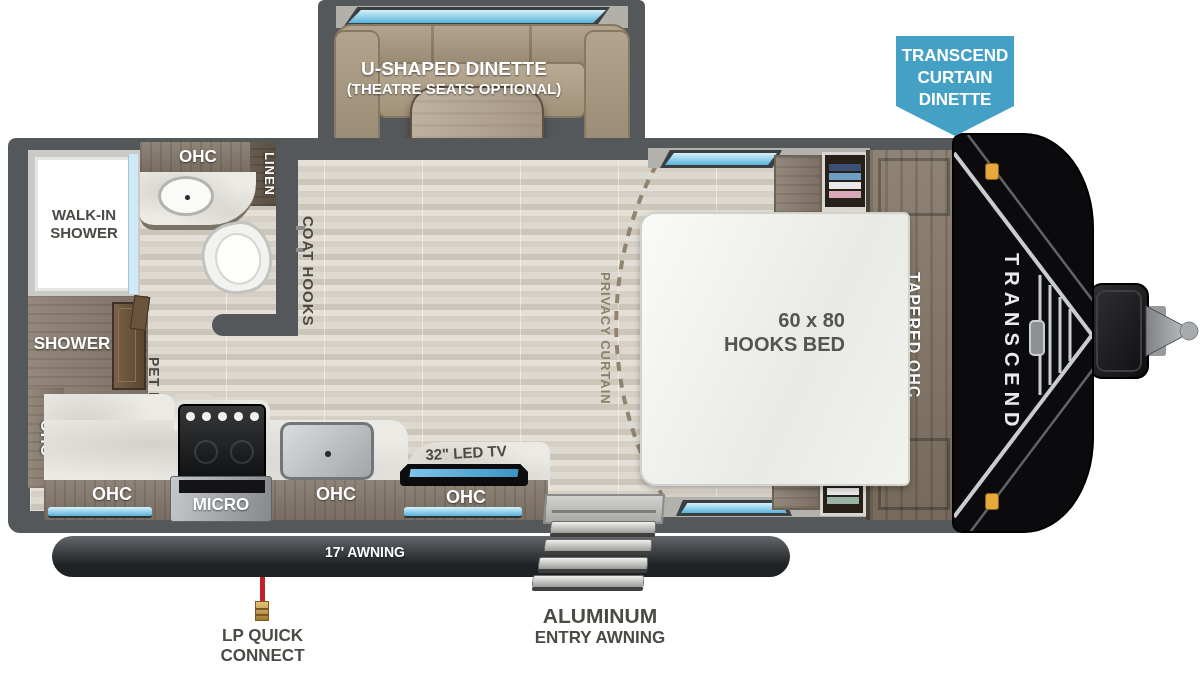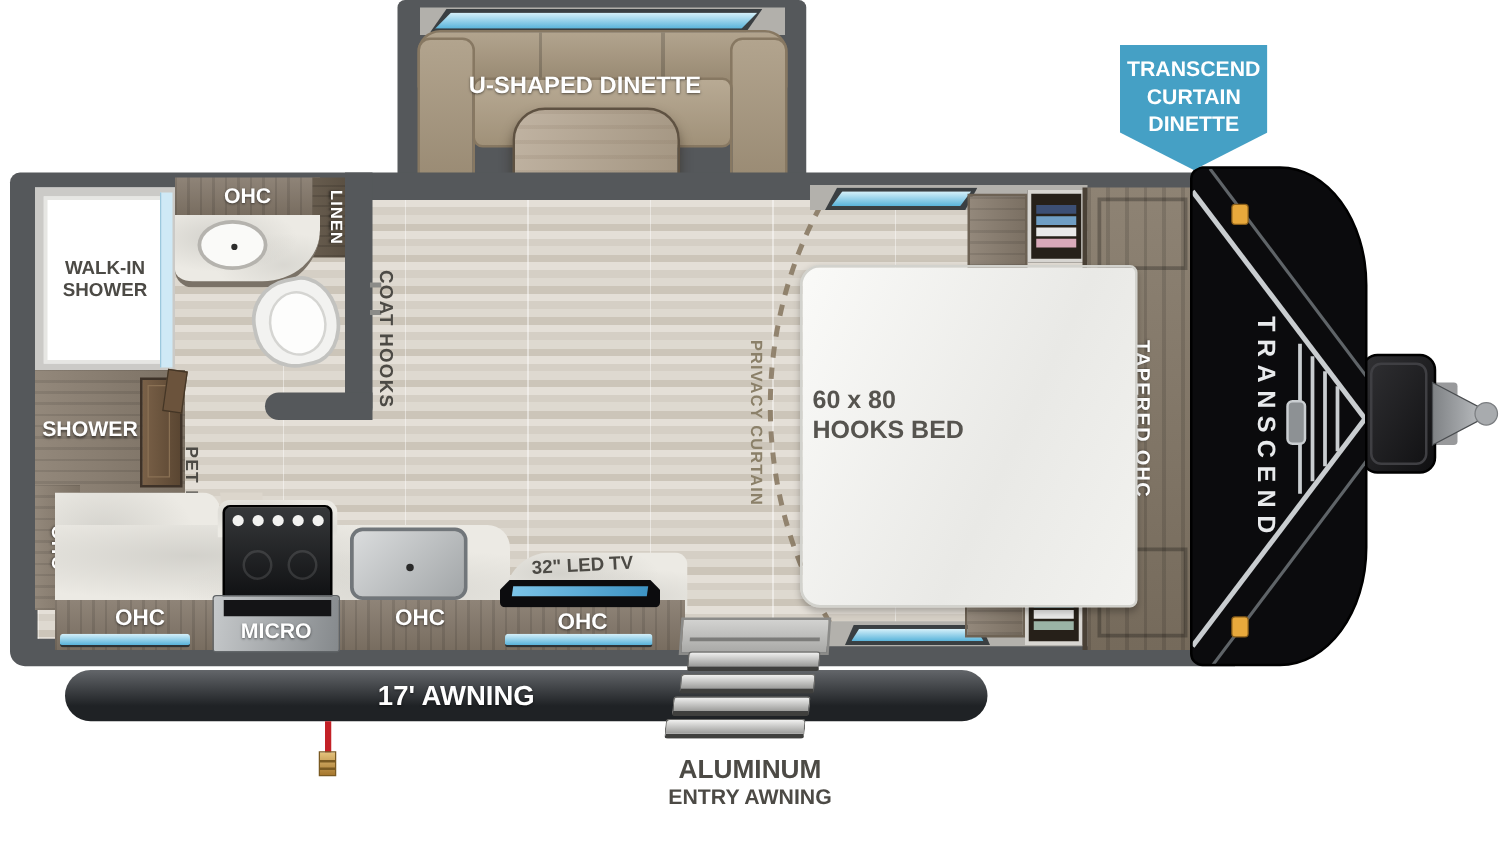--- a/index.html
+++ b/index.html
@@ -47,22 +47,23 @@
   </div>
   <div class="couch" style="left:334px;top:24px;width:296px;height:46px;border-radius:18px 18px 0 0;background:
       repeating-linear-gradient(90deg, transparent 0 95px, rgba(0,0,0,.18) 95px 98px),
       linear-gradient(#b2a48e,#968770);"></div>
   <div class="couch" style="left:334px;top:30px;width:46px;height:132px;border-radius:10px 10px 8px 16px;"></div>
   <div class="couch" style="left:584px;top:30px;width:46px;height:132px;border-radius:10px 10px 16px 8px;"></div>
   <div class="couch" style="left:378px;top:62px;width:208px;height:56px;border-radius:8px;background:linear-gradient(#b8aa94,#a09179);"></div>
   <div style="left:410px;top:86px;width:134px;height:100px;border-radius:26px;border:2px solid #5f5242;box-shadow:0 6px 9px rgba(40,30,20,.5);background:
       repeating-linear-gradient(180deg, rgba(120,100,80,.12) 0 3px, transparent 3px 12px),
       linear-gradient(105deg,#c0b3a2,#a29480);"></div>
-  <div style="left:334px;top:58px;width:268px;text-align:center;z-index:5;">
+  <div style="left:320px;top:58px;width:268px;text-align:center;z-index:5;">
     <span class="labw" style="position:static;display:block;font-size:19px;">U-SHAPED DINETTE</span>
+    <span class="labw" style="position:static;display:block;font-size:15px;">(THEATRE SEATS OPTIONAL)</span>
   </div>
   <div style="left:322px;top:150px;width:14px;height:12px;background:#3d2f24;"></div>
   <div style="left:628px;top:150px;width:14px;height:12px;background:#3d2f24;"></div>
 
   <div class="wall" style="left:8px;top:138px;width:980px;height:395px;border-radius:8px 0 0 12px;"></div>
   <div class="floor" style="left:30px;top:160px;width:930px;height:351px;"></div>
 
   <div style="left:28px;top:150px;width:112px;height:148px;background:#fff;border:7px solid #cbcac7;box-shadow:inset 0 0 0 3px #e6e6e3;">
     <div class="labd c" style="left:0;top:0;width:100%;height:100%;flex-direction:column;font-size:15px;line-height:1.2;">
       <span style="position:static;">WALK-IN</span>
@@ -168,45 +169,49 @@
 
   <div style="left:866px;top:150px;width:92px;height:370px;border-left:4px solid #4a4136;background:
       repeating-linear-gradient(90deg, rgba(0,0,0,.12) 0 3px, transparent 3px 15px),
       linear-gradient(#8e8374,#756a5b);">
     <div style="left:8px;top:8px;width:72px;height:58px;border:3px solid rgba(0,0,0,.25);"></div>
     <div style="left:8px;top:288px;width:72px;height:72px;border:3px solid rgba(0,0,0,.25);"></div>
     <span class="labw vtext" style="left:34px;top:85px;height:200px;font-size:16px;">TAPERED OHC</span>
   </div>
 
   <div style="left:640px;top:212px;width:270px;height:274px;background:linear-gradient(115deg,#fafaf8,#e9e9e6 60%,#f2f2ef);border:2px solid #d2d2cd;border-radius:16px 6px 6px 16px;box-shadow:0 3px 6px rgba(0,0,0,.25);"></div>
-  <div style="left:650px;top:308px;width:195px;text-align:left;color:#56544f;font-weight:bold;line-height:1.2;">
+  <div style="left:650px;top:308px;width:195px;text-align:right;color:#56544f;font-weight:bold;line-height:1.2;">
     <span style="position:static;display:block;font-size:20px;">60 x 80</span>
     <span style="position:static;display:block;font-size:20px;">HOOKS BED</span>
   </div>
 
   <div style="left:544px;top:494px;width:120px;height:30px;background:linear-gradient(#d2d2d0,#a8a8a6);border:2px solid #8b8b89;transform:skewX(-4deg);z-index:8;">
     <div style="left:6px;top:14px;width:104px;height:3px;background:#7c7c7a;"></div>
   </div>
 
   <div style="left:52px;top:536px;width:738px;height:41px;border-radius:21px;background:linear-gradient(#63666a,#1f2225 70%);z-index:5;"></div>
-  <span class="labw" style="left:290px;top:544px;width:150px;font-size:22px;z-index:6;">17' AWNING</span>
+  <span class="labw" style="left:290px;top:544px;width:150px;font-size:14px;z-index:6;">17' AWNING</span>
 
   <div style="left:550px;top:521px;width:106px;height:16px;background:linear-gradient(#f0f0ef,#9b9b99);border:1px solid #6a6a68;border-bottom:4px solid #3f3f3d;border-radius:3px;transform:skewX(-5deg);z-index:30;"></div>
   <div style="left:544px;top:539px;width:108px;height:16px;background:linear-gradient(#f0f0ef,#9b9b99);border:1px solid #6a6a68;border-bottom:4px solid #3f3f3d;border-radius:3px;transform:skewX(-5deg);z-index:30;"></div>
   <div style="left:538px;top:557px;width:110px;height:16px;background:linear-gradient(#f0f0ef,#9b9b99);border:1px solid #6a6a68;border-bottom:4px solid #3f3f3d;border-radius:3px;transform:skewX(-5deg);z-index:30;"></div>
   <div style="left:532px;top:575px;width:112px;height:16px;background:linear-gradient(#f0f0ef,#9b9b99);border:1px solid #6a6a68;border-bottom:4px solid #3f3f3d;border-radius:3px;transform:skewX(-5deg);z-index:30;"></div>
   <div style="left:520px;top:603px;width:160px;text-align:center;color:#4c4a45;font-weight:bold;line-height:1.2;z-index:31;">
     <span style="position:static;display:block;font-size:21px;">ALUMINUM</span>
     <span style="position:static;display:block;font-size:17px;">ENTRY AWNING</span>
   </div>
 
   <div style="left:260px;top:577px;width:5px;height:25px;background:#c32127;z-index:6;"></div>
   <div style="left:255px;top:601px;width:14px;height:20px;background:linear-gradient(#e4c27c,#a6772e);border:1px solid #7a5a22;z-index:6;">
     <div style="left:0;top:6px;width:12px;height:2px;background:#7a5a22;"></div>
     <div style="left:0;top:12px;width:12px;height:2px;background:#7a5a22;"></div>
+  </div>
+  <div style="left:190px;top:626px;width:145px;text-align:center;color:#4c4a45;font-weight:bold;line-height:1.2;">
+    <span style="position:static;display:block;font-size:17px;">LP QUICK</span>
+    <span style="position:static;display:block;font-size:17px;">CONNECT</span>
   </div>
 
   <svg style="left:1080px;top:282px;width:120px;height:98px;z-index:5;" viewBox="0 0 120 98">
     <defs>
       <linearGradient id="gcoup" x1="0" y1="0" x2="1" y2="0">
         <stop offset="0" stop-color="#7f8285"></stop>
           <stop offset="1" stop-color="#b4b7ba"></stop>
       </linearGradient>
       <linearGradient id="gbox" x1="0" y1="0" x2="1" y2="1">
         <stop offset="0" stop-color="#313134"></stop>

